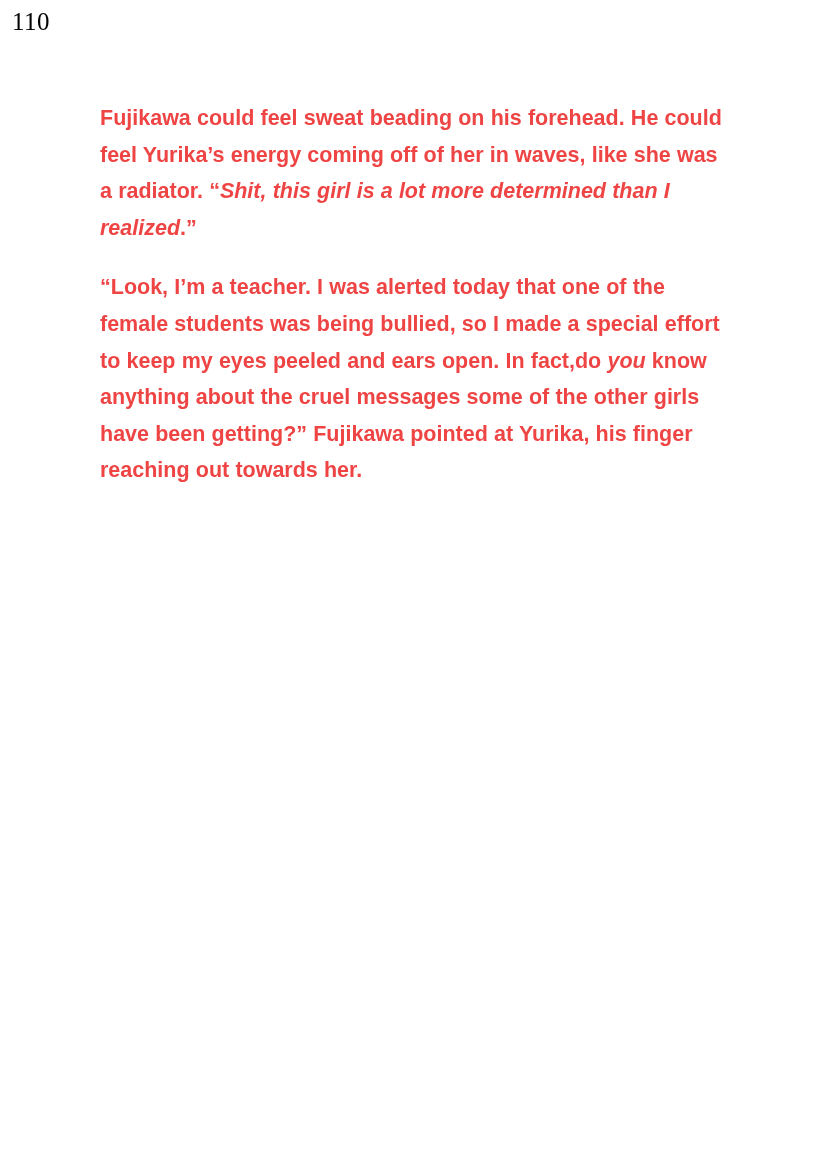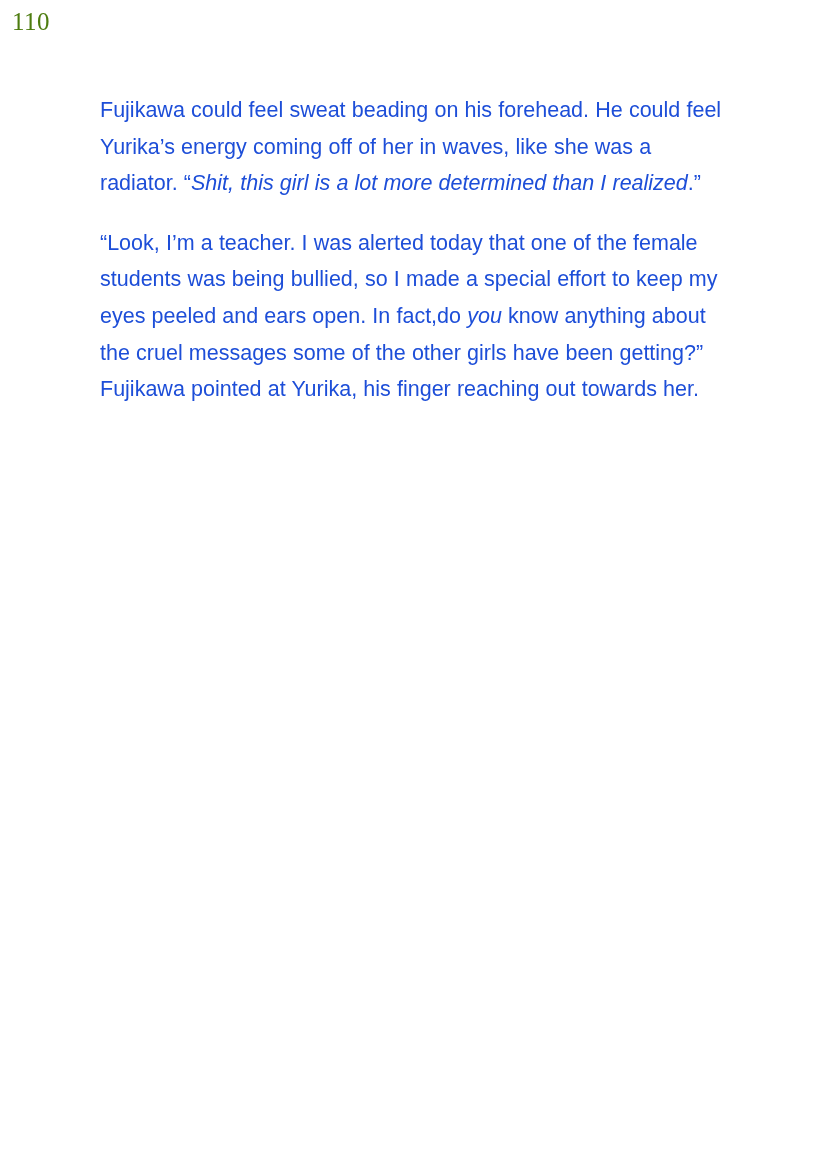--- a/index.html
+++ b/index.html
@@ -20,37 +20,38 @@
     width: 827px;
     height: 1166px;
     box-sizing: border-box;
   }
   .page-number {
     position: absolute;
     top: 8px;
     left: 12px;
     font-family: "Liberation Serif", serif;
     font-size: 25px;
-    color: #4d7c0f;
+    color: #000000;
     letter-spacing: 0.5px;
   }
   .body-text {
     position: absolute;
     top: 92px;
     left: 100px;
     width: 625px;
   }
   .para {
     font-family: "Liberation Sans", sans-serif;
     font-size: 21.5px;
     line-height: 36.6px;
-    color: #1d4ed8;
-    margin: 0 0 23px 0;
+    color: #ef4444;
+    margin: 8px 0 23px 0;
     text-align: left;
     word-spacing: 0.2px;
+    font-weight: bold;
   }
   .para:last-child {
     margin-bottom: 0;
   }
   .para em {
     font-style: italic;
   }
 </style>
 </head>
 <body>

